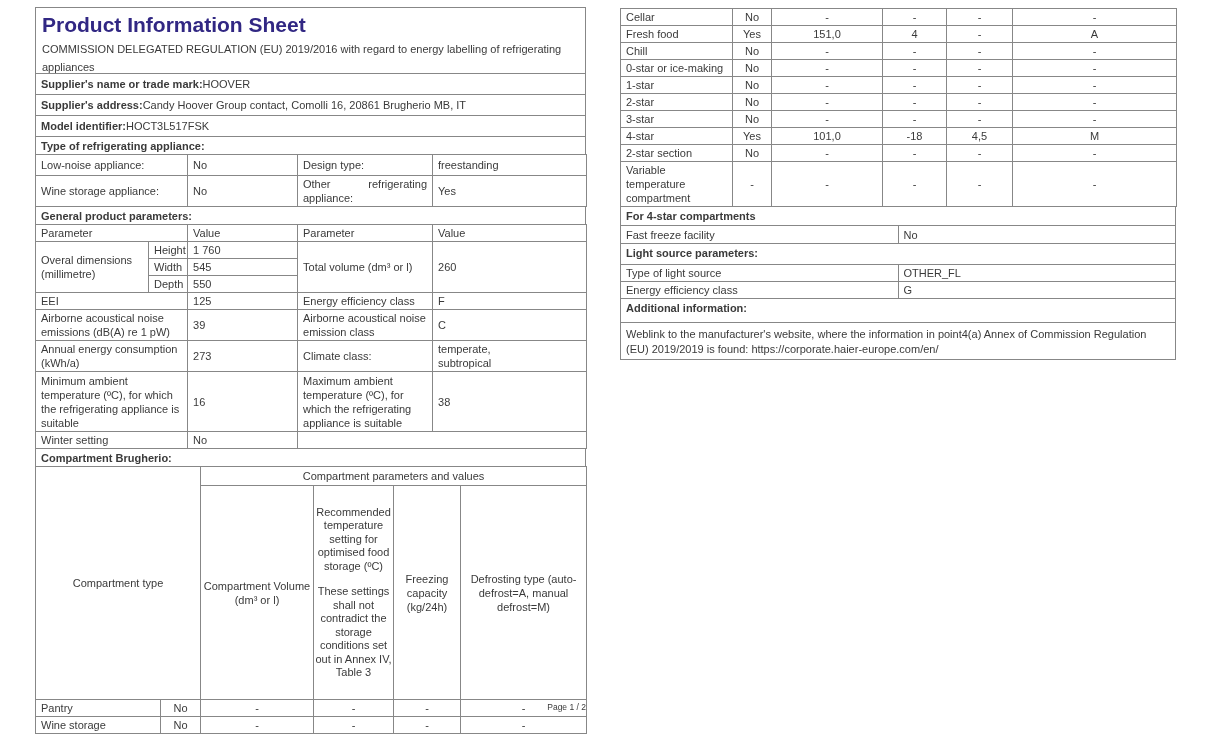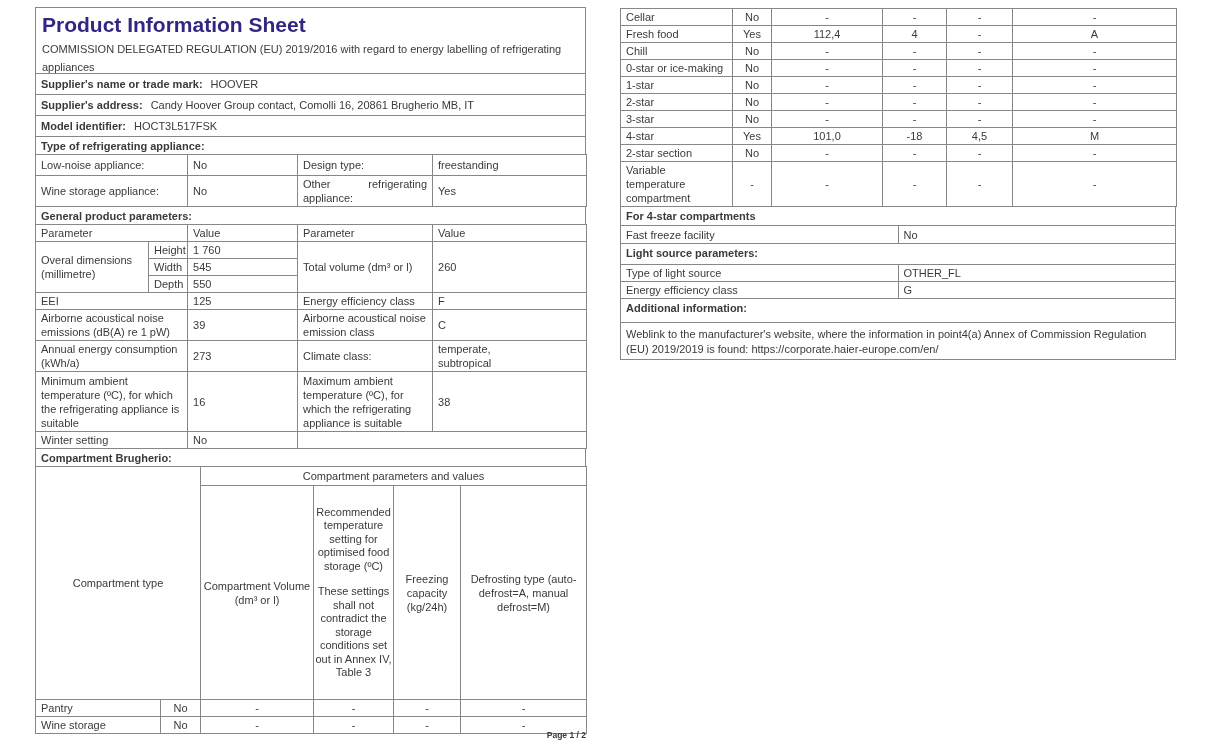--- a/index.html
+++ b/index.html
@@ -12,21 +12,21 @@
   #page1 { left:35px; width:551px; }
   #page2 { left:620px; width:556px; }
 
   .box { border:1px solid #878787; margin-top:-1px; padding:2px 5px; background:#fff; }
   .titlebox { height:67px; padding:3px 6px; }
   .doc-title { margin:0; font-size:21px; line-height:28px; font-weight:bold; color:#312783; }
   .subtitle { margin:1px 0 0 0; line-height:18px; }
 
   .kv { height:22px; display:flex; align-items:center; }
   .kv .lbl { font-weight:bold; white-space:nowrap; }
-  .kv .val { margin-left:8px; white-space:nowrap; }
+  .kv .val { margin-left:0; white-space:nowrap; }
 
   .sec { font-weight:bold; padding:3px 5px 6px 5px; }
   .sec19 { height:19px; } .sec20 { height:20px; } .sec22 { height:22px; }
 
   table { border-collapse:collapse; table-layout:fixed; width:100%; margin-top:-1px; background:#fff; }
   td { border:1px solid #878787; padding:1px 5px; vertical-align:middle; line-height:14px; }
   .tc { text-align:center; } .tr-al { text-align:right; }
   .just { text-align:justify; }
 
   .r16 td { height:16px; } .r17 td { height:17px; } .r19 td { height:19px; }
@@ -36,21 +36,21 @@
   .hdrbig td { text-align:center; padding:2px 2px; }
   .hdrbig .tempcell { padding:2px 0; line-height:13.5px; }
   .tempcell .note { margin-top:12px; }
   .bighead { height:214px; }
 
   .guarantee, .additional { padding:3px 5px 8px 5px; }
   .guarantee .lbl, .additional .lbl { font-weight:bold; }
   .weblink { padding:4px 5px; line-height:15px; height:38px; }
 
   .pfooter { position:absolute; font-size:8.5px; color:#3a3a3a; text-align:right; }
-  #p1footer { left:35px; top:730px; width:551px;font-weight:bold; }
+  #p1footer { left:35px; top:702px; width:551px; }
   #p2footer { left:620px; top:752px; width:545px; }
 </style>
 </head>
 <body>
 
 <div class="page" id="page1">
 
   <div class="box titlebox">
     <h1 class="doc-title">Product Information Sheet</h1>
     <p class="subtitle">COMMISSION DELEGATED REGULATION (EU) 2019/2016 with regard to energy labelling of refrigerating appliances</p>
@@ -222,21 +222,21 @@
       <td>Cellar</td>
       <td class="tc">No</td>
       <td class="tc">-</td>
       <td class="tc">-</td>
       <td class="tc">-</td>
       <td class="tc">-</td>
     </tr>
     <tr class="r16">
       <td>Fresh food</td>
       <td class="tc">Yes</td>
-      <td class="tc">112,4</td>
+      <td class="tc">151,0</td>
       <td class="tc">4</td>
       <td class="tc">-</td>
       <td class="tc">A</td>
     </tr>
     <tr class="r16">
       <td>Chill</td>
       <td class="tc">No</td>
       <td class="tc">-</td>
       <td class="tc">-</td>
       <td class="tc">-</td>

